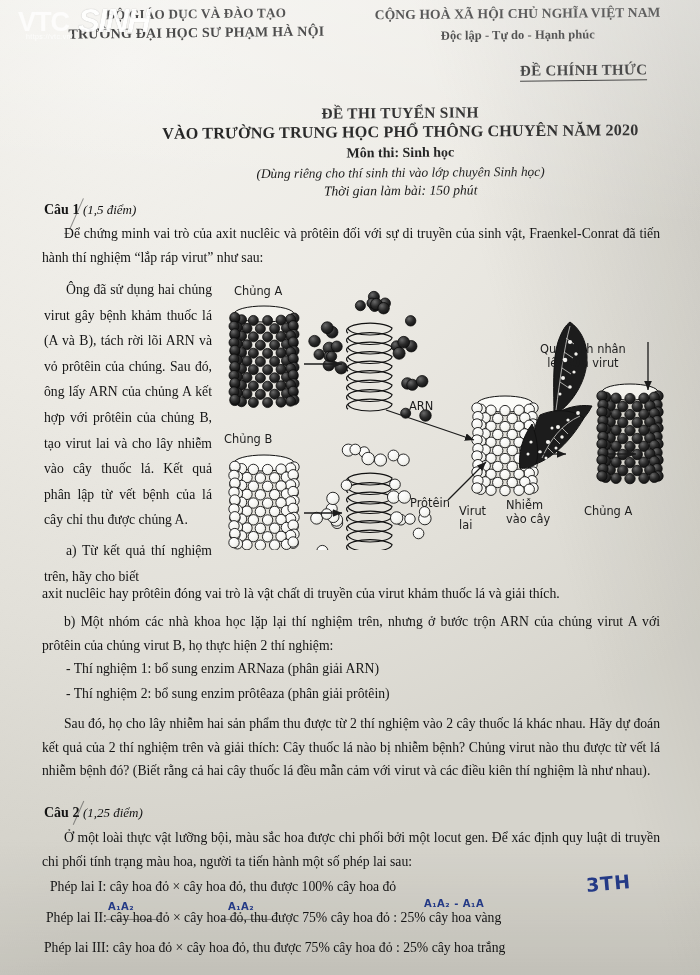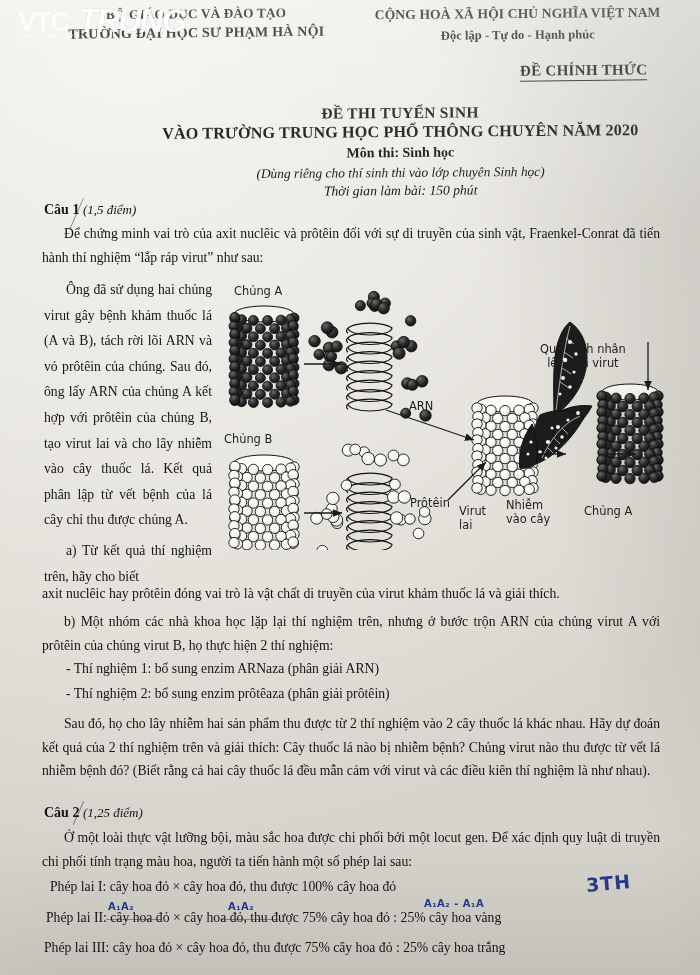--- a/index.html
+++ b/index.html
@@ -117,21 +117,21 @@
     position:absolute;height:1px;background:rgba(40,40,40,.45);
   }
 </style>
 </head>
 <body>
 
 <div id="page">
 
   <div class="wm">
     <span class="vtc">VTC</span>
-    <span class="news">TRUNG</span>
+    <span class="news">SINH</span>
     <span class="url">https://vtc.vn/</span>
   </div>
 
   <div class="hdr-left">
     <span class="l1">BỘ GIÁO DỤC VÀ ĐÀO TẠO</span>
     <span class="l2">TRƯỜNG ĐẠI HỌC SƯ PHẠM HÀ NỘI</span>
   </div>
 
   <div class="hdr-right">
     <span class="l1">CỘNG HOÀ XÃ HỘI CHỦ NGHĨA VIỆT NAM</span>

